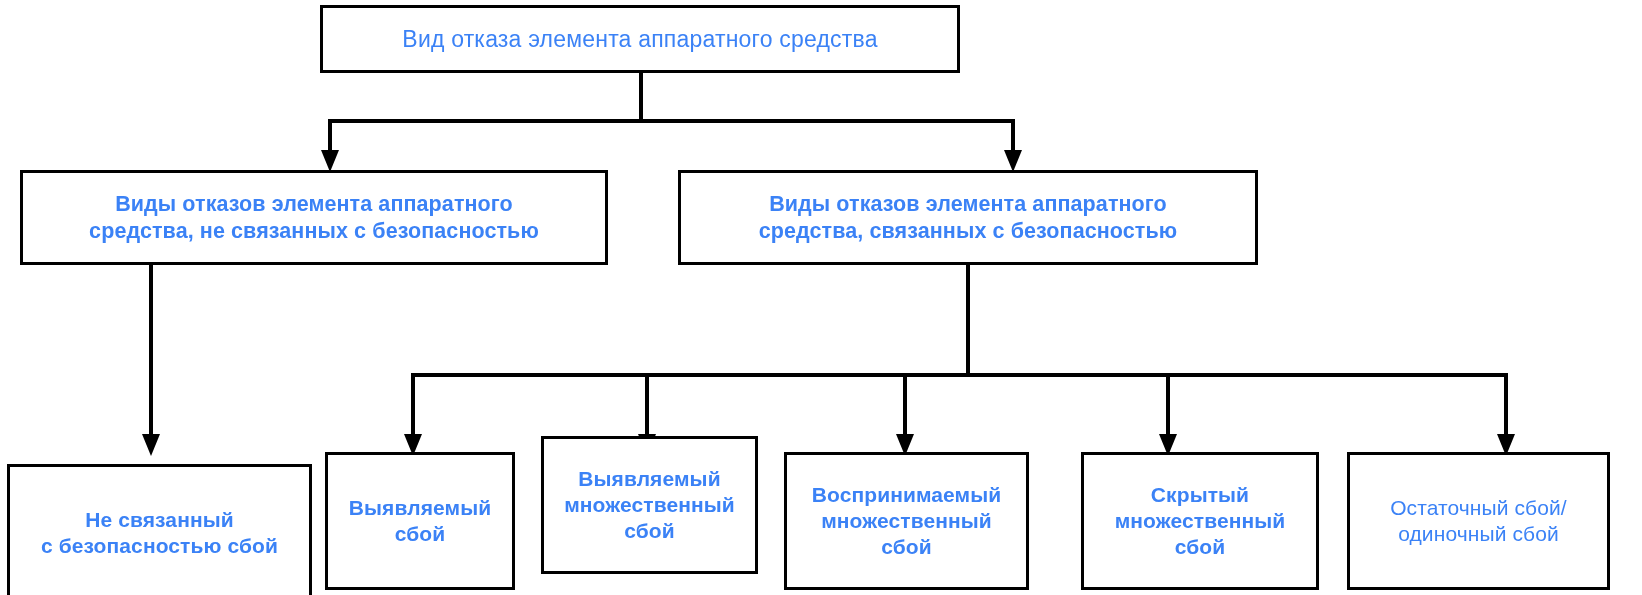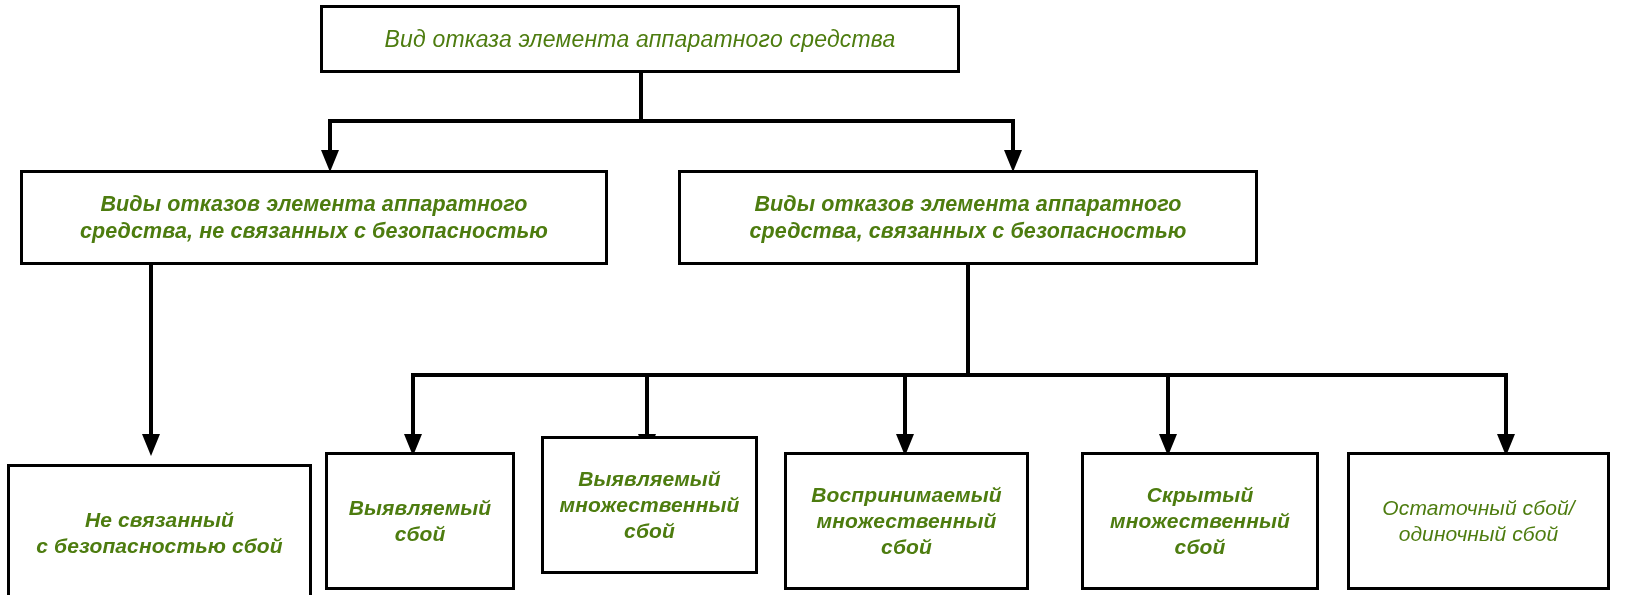--- a/index.html
+++ b/index.html
@@ -19,24 +19,23 @@
   }
   .node {
     position: absolute;
     box-sizing: border-box;
     border: 3px solid #000000;
     background: #ffffff;
     display: flex;
     align-items: center;
     justify-content: center;
     text-align: center;
-    color: #4d7c0f;
+    color: #3b82f6;
     line-height: 1.25;
     white-space: pre-line;
-    font-style: italic;
   }
   .node.level1 {
     font-size: 23px;
     font-weight: 400;
     letter-spacing: 0.2px;
   }
   .node.level2 {
     font-size: 21.5px;
     font-weight: 700;
     letter-spacing: 0.1px;

